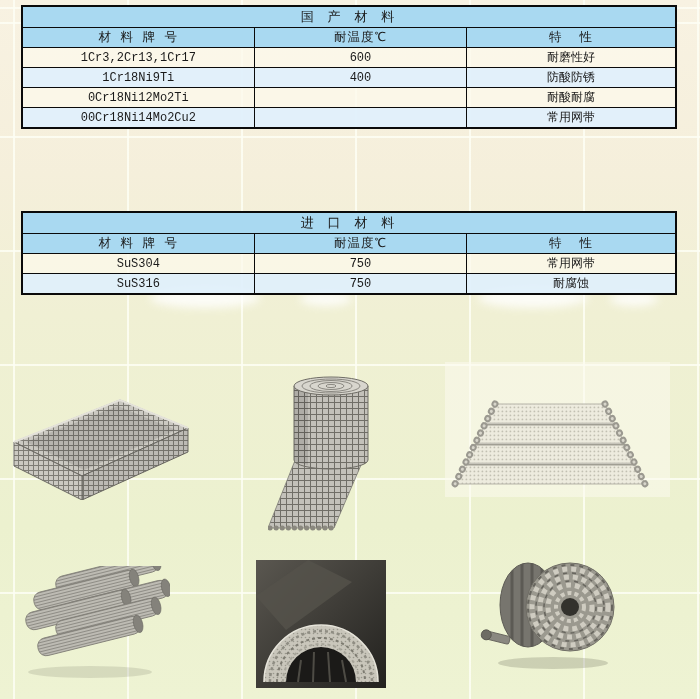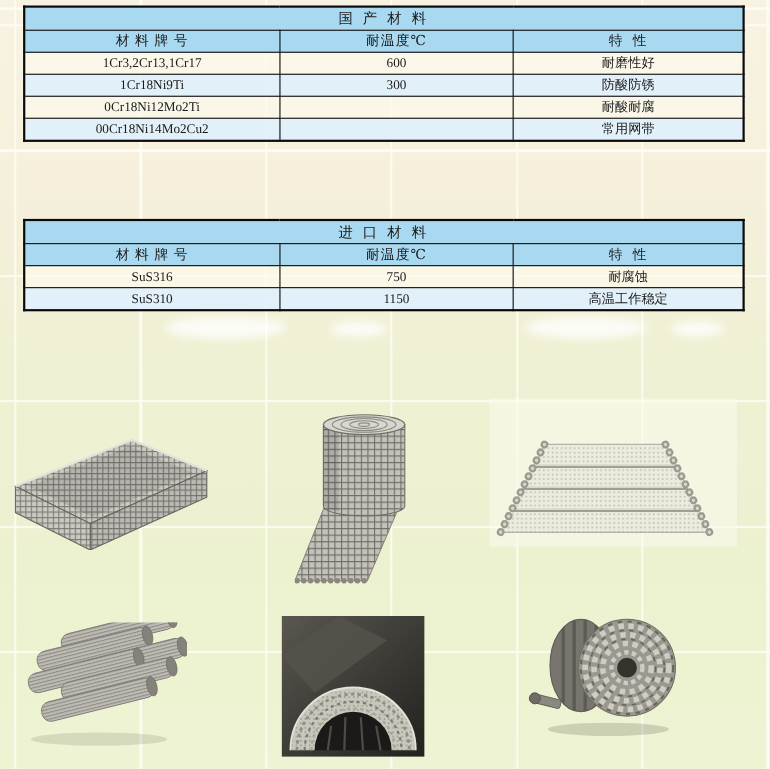--- a/index.html
+++ b/index.html
@@ -14,29 +14,29 @@
     background-position: 13px 0, 0 22px, 0 0;
   }
   .blob { position:absolute; background:#ffffff; border-radius:50%; filter:blur(4px); opacity:.8; z-index:1; }
 
   table.mat-table {
     position:absolute; left:21px; width:656px; z-index:2;
     border-collapse:collapse; table-layout:fixed;
     border:2px solid #0a0a0a;
     font-size:12px;
   }
-  table.mat-table td, table.mat-table th { border:1px solid #0a0a0a; text-align:center; vertical-align:middle; padding:1px 18px; }
+  table.mat-table td, table.mat-table th { border:1px solid #0a0a0a; text-align:center; vertical-align:middle; padding:1px 18px;font-family:Liberation Mono, monospace; }
   .title-row td { background:#a9d9f1; height:19px; font-size:13px; letter-spacing:3px; }
   .head-row th { background:#a9d9f1; height:18px; font-weight:normal; font-size:12.5px; white-space:pre; letter-spacing:1px;margin-top:34px; }
   #table-domestic tbody td { height:20px;margin-top:13px; }
   #table-import tbody td { height:19px; }
   tbody tr:nth-child(odd) td { background:rgba(252,249,236,0.72); }
   tbody tr:nth-child(even) td { background:rgba(223,240,252,0.92); }
   #table-domestic { top:5px; }
-  #table-import { top:199px; }
+  #table-import { top:211px; }
   col.c1 { width:35.5%; } col.c2 { width:32.5%; } col.c3 { width:32%; }
 
   figure.photo { position:absolute; z-index:1; }
   figure.photo svg { display:block; width:100%; height:100%; }
   #photo-basket  { left:8px;   top:390px; width:186px; height:110px; }
   #photo-roll    { left:268px; top:372px; width:104px; height:162px; }
   #photo-conveyor{ left:445px; top:362px; width:225px; height:135px; background:rgba(252,249,238,0.55); }
   #photo-bundle  { left:20px;  top:566px; width:150px; height:115px; }
   #photo-arch    { left:256px; top:560px; width:130px; height:128px; }
   #photo-spiral  { left:478px; top:545px; width:145px; height:128px; }
@@ -68,21 +68,21 @@
       </tr>
     </thead>
     <tbody>
         <tr>
           <td>1Cr3,2Cr13,1Cr17</td>
           <td>600</td>
           <td>耐磨性好</td>
         </tr>
         <tr>
           <td>1Cr18Ni9Ti</td>
-          <td>300</td>
+          <td>400</td>
           <td>防酸防锈</td>
         </tr>
         <tr>
           <td>0Cr18Ni12Mo2Ti</td>
           <td></td>
           <td>耐酸耐腐</td>
         </tr>
         <tr>
           <td>00Cr18Ni14Mo2Cu2</td>
           <td></td>
@@ -102,28 +102,28 @@
         <td colspan="3">进 口 材 料</td>
       </tr>
       <tr class="head-row">
         <th>材 料 牌 号</th>
         <th>耐温度℃</th>
         <th>特  性</th>
       </tr>
     </thead>
     <tbody>
         <tr>
+          <td>SuS304</td>
+          <td>750</td>
+          <td>常用网带</td>
+        </tr>
+        <tr>
           <td>SuS316</td>
           <td>750</td>
           <td>耐腐蚀</td>
-        </tr>
-        <tr>
-          <td>SuS310</td>
-          <td>1150</td>
-          <td>高温工作稳定</td>
         </tr>
       </tbody>
   </table>
 
   <figure class="photo" id="photo-basket">
     <svg viewBox="0 0 186 110">
       <defs>
         <pattern id="bm" width="5" height="5" patternUnits="userSpaceOnUse">
           <rect width="5" height="5" fill="#cbc9c2"></rect>
           <path d="M0 .5H5M.5 0V5" stroke="#7e7c75" stroke-width="1"></path>

